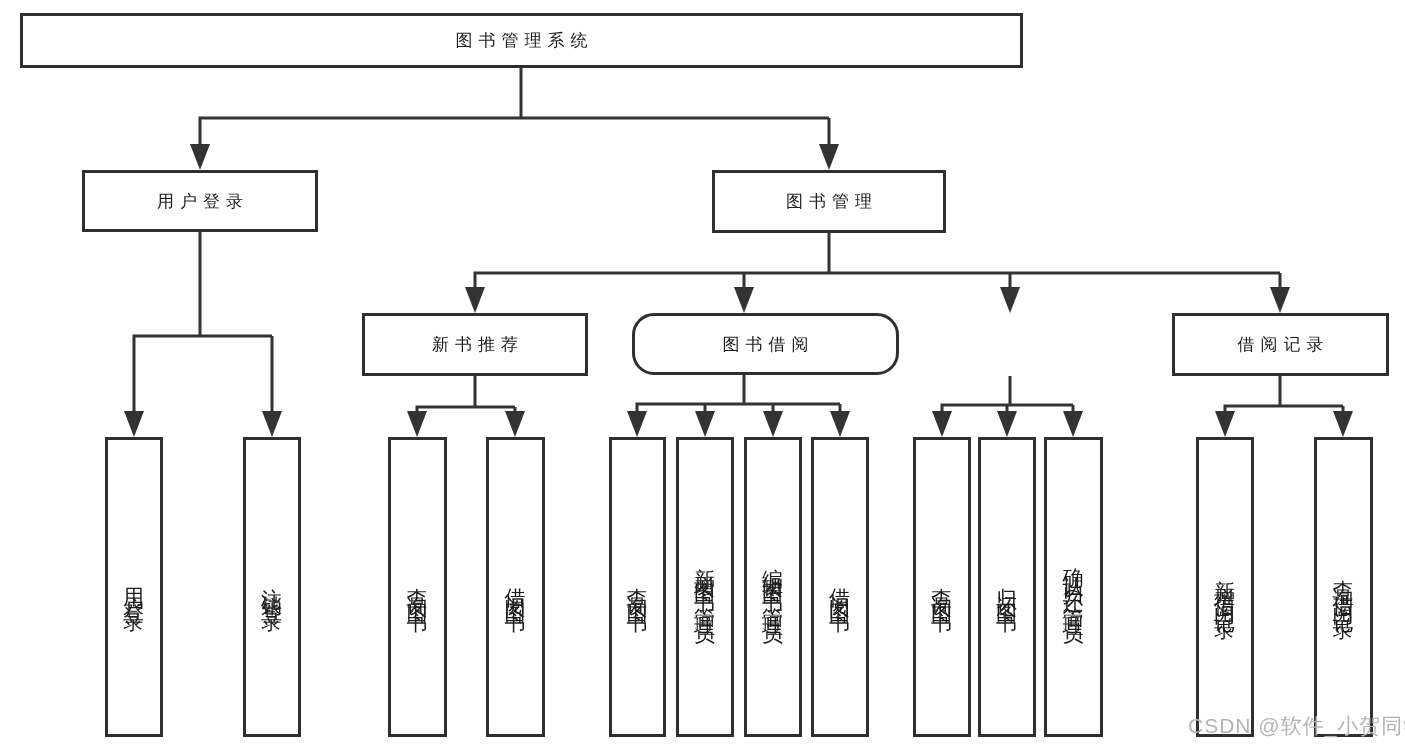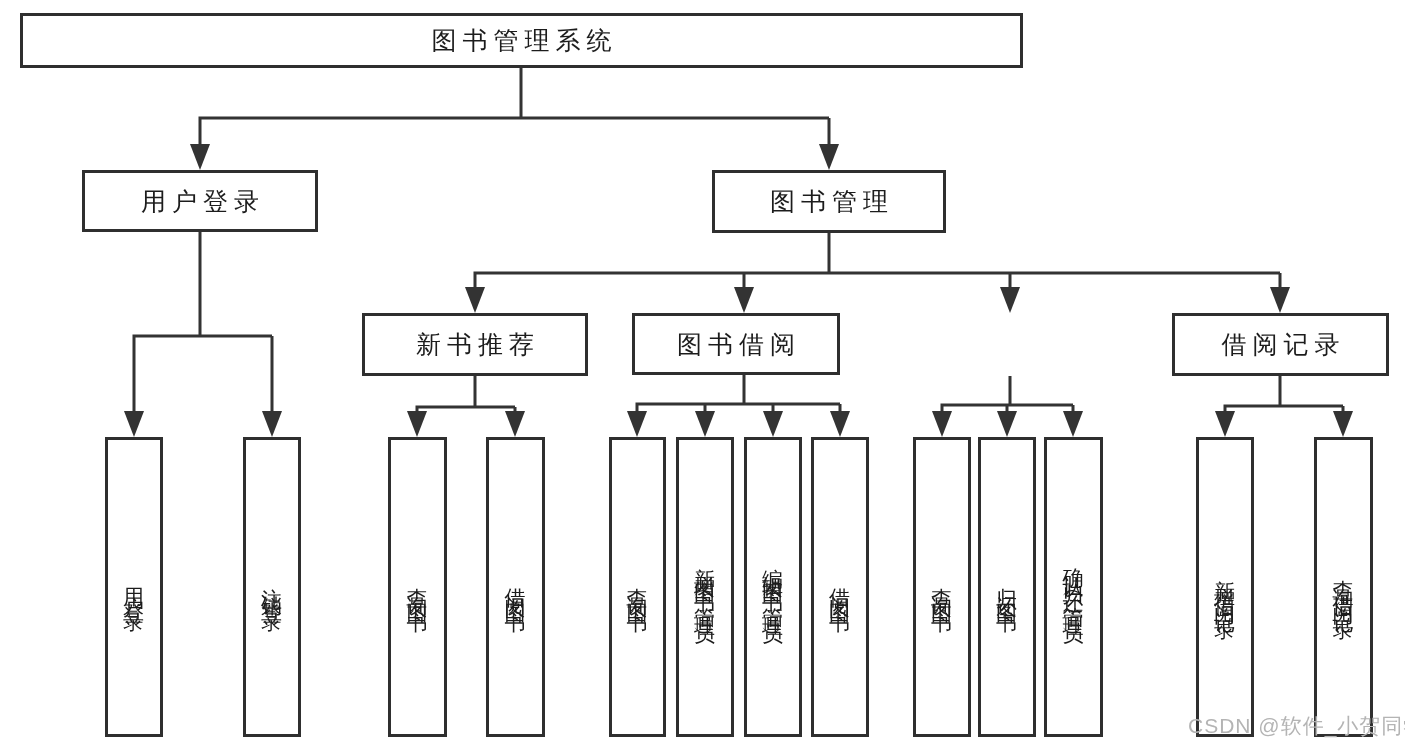--- a/index.html
+++ b/index.html
@@ -20,21 +20,21 @@
   }
   #connectors{position:absolute;left:0;top:0;}
   .node{
     position:absolute;
     box-sizing:border-box;
     background:var(--bg);
     border:3px solid var(--border);
     display:flex;
     align-items:center;
     justify-content:center;
-    font-size:25px;
+    font-size:17px;
     letter-spacing:6px;
     text-indent:6px;
     white-space:nowrap;
   }
   .vnode{
     writing-mode:vertical-rl;
     text-orientation:mixed;
     letter-spacing:8px;
     text-indent:0;
     line-height:1;
@@ -105,21 +105,21 @@
       <polygon points="1333,411 1353,411 1343,437"></polygon>
     </g>
   </svg>
 
   <div class="node" style="left:20px;top:13px;width:1003px;height:55px;">图书管理系统</div>
 
   <div class="node" style="left:82px;top:170px;width:236px;height:62px;">用户登录</div>
   <div class="node" style="left:362px;top:313px;width:226px;height:63px;">新书推荐</div>
 
   <div class="node" style="left:712px;top:170px;width:234px;height:63px;">图书管理</div>
-  <div class="node" style="left:632px;top:313px;width:208px;height:62px;">图书借阅</div>
+  <div class="node" style="left:632px;top:313px;width:267px;height:62px;border-radius:22px;">图书借阅</div>
   <div class="node" style="left:1172px;top:313px;width:217px;height:63px;">借阅记录</div>
 
   <div class="node vnode" style="left:105px;top:437px;width:58px;height:300px;">用户登录</div>
   <div class="node vnode" style="left:243px;top:437px;width:58px;height:300px;">注销登录</div>
 
   <div class="node vnode" style="left:388px;top:437px;width:59px;height:300px;">查询图书</div>
   <div class="node vnode" style="left:486px;top:437px;width:59px;height:300px;">借阅图书</div>
 
   <div class="node vnode" style="left:609px;top:437px;width:57px;height:300px;">查询图书</div>
   <div class="node vnode" style="left:676px;top:437px;width:58px;height:300px;">新增图书（管理员）</div>

